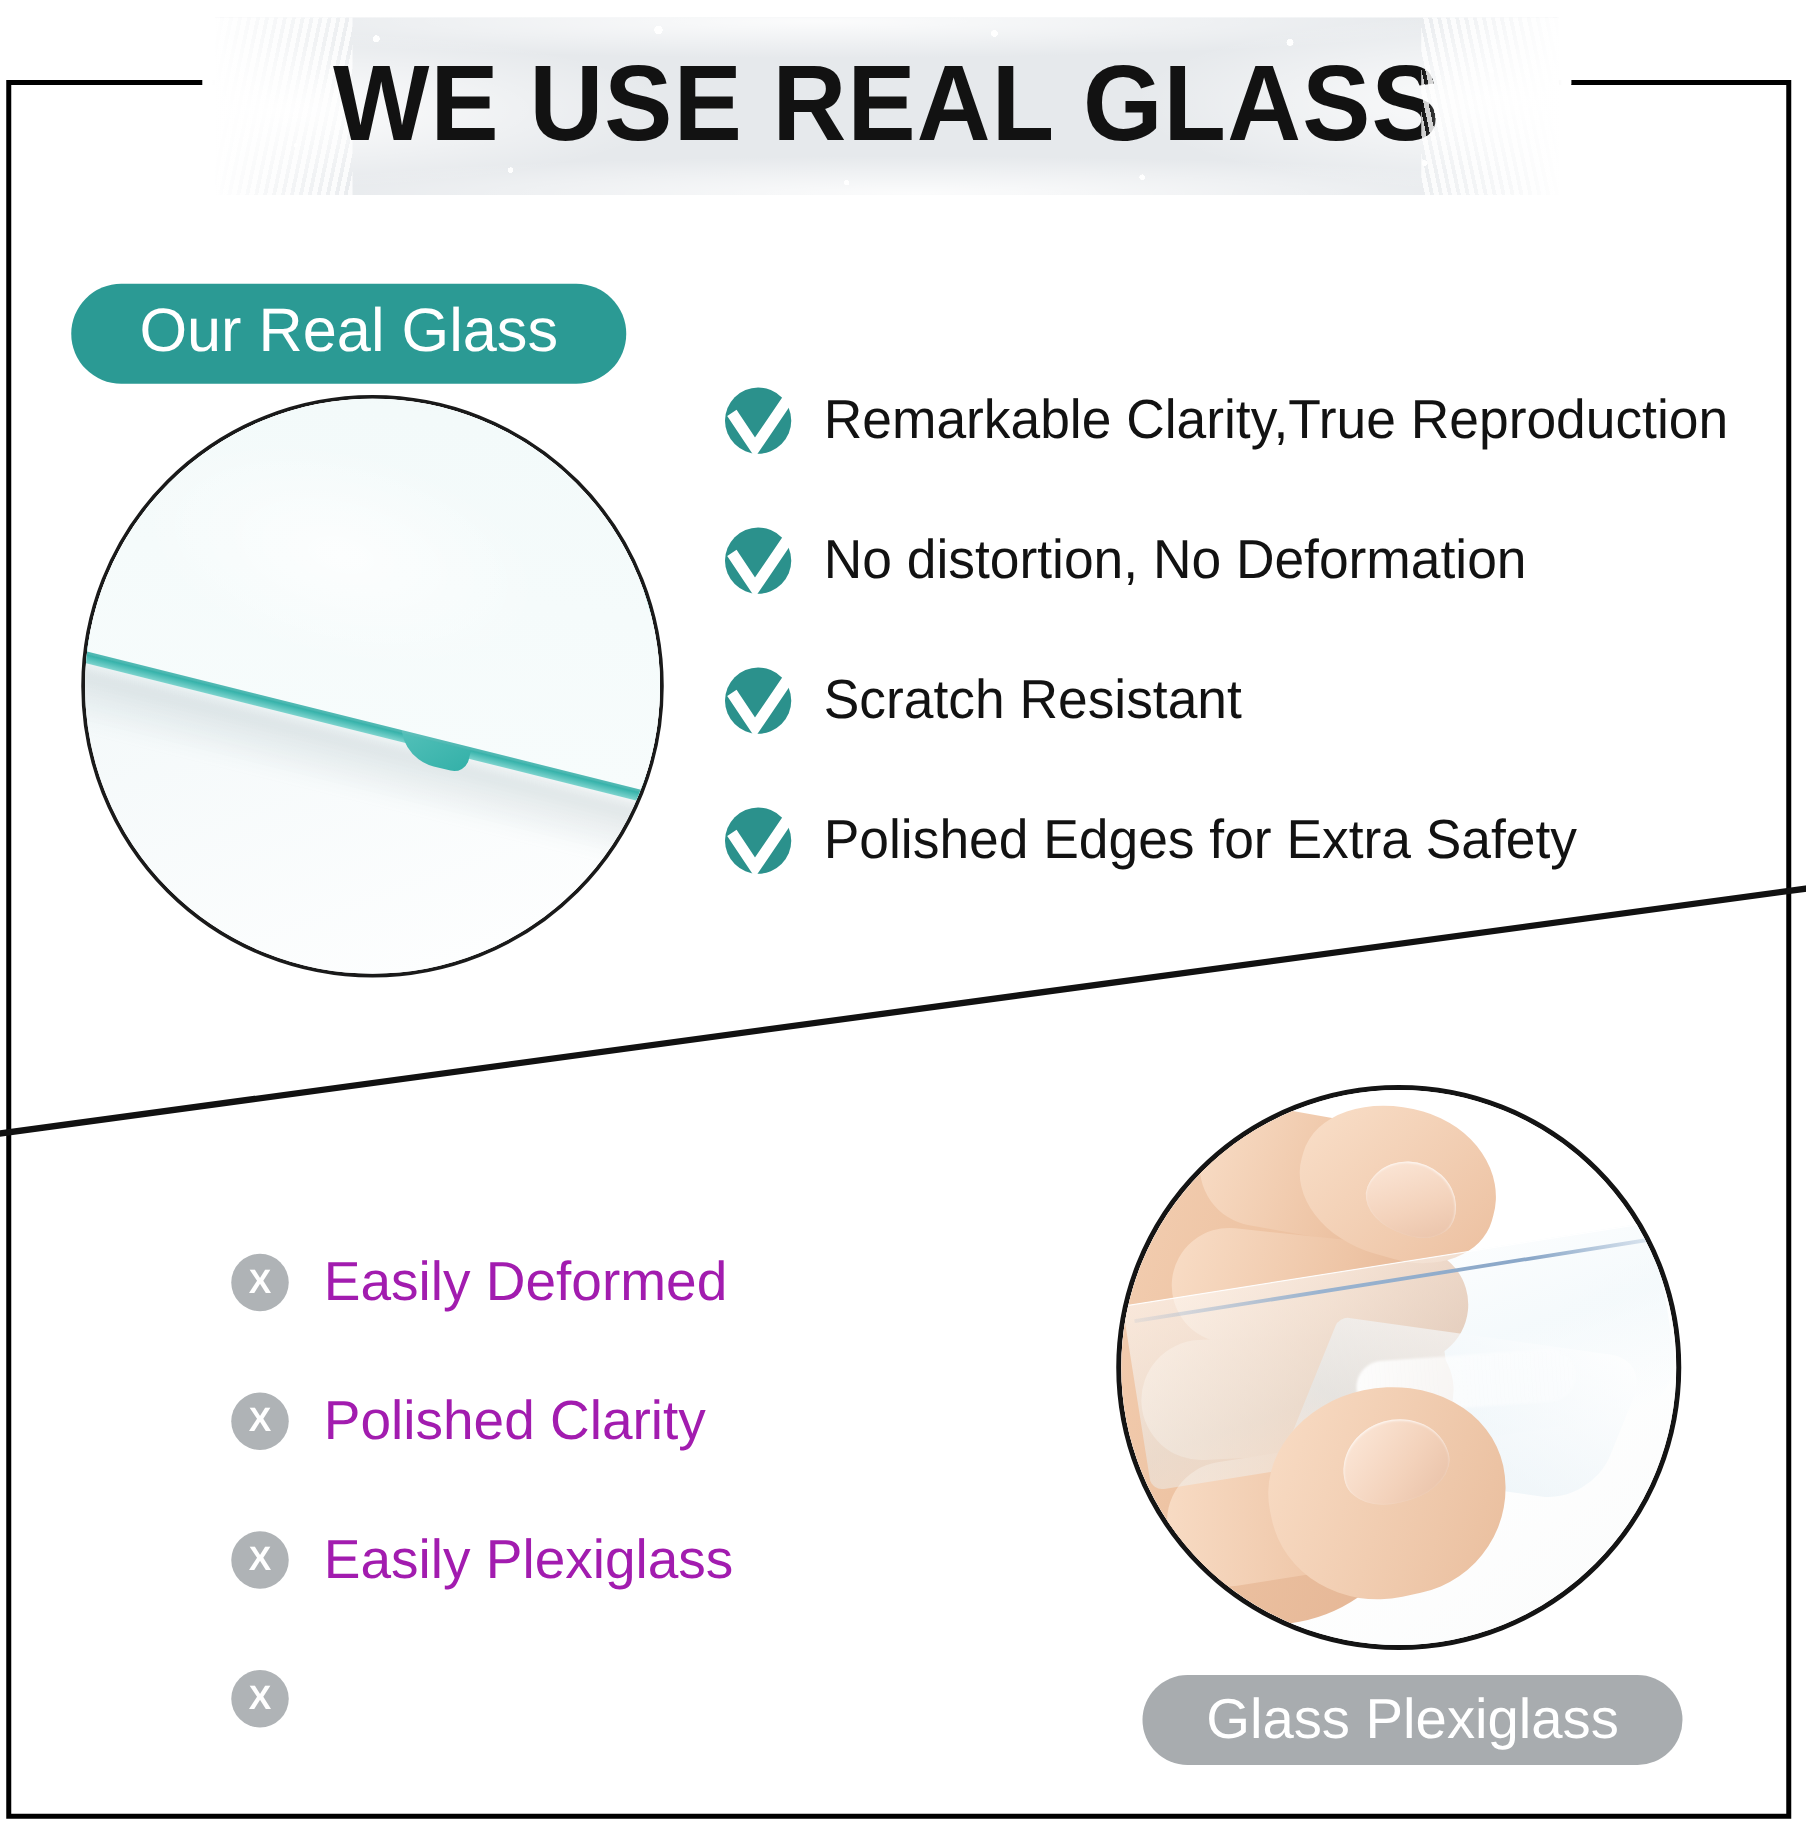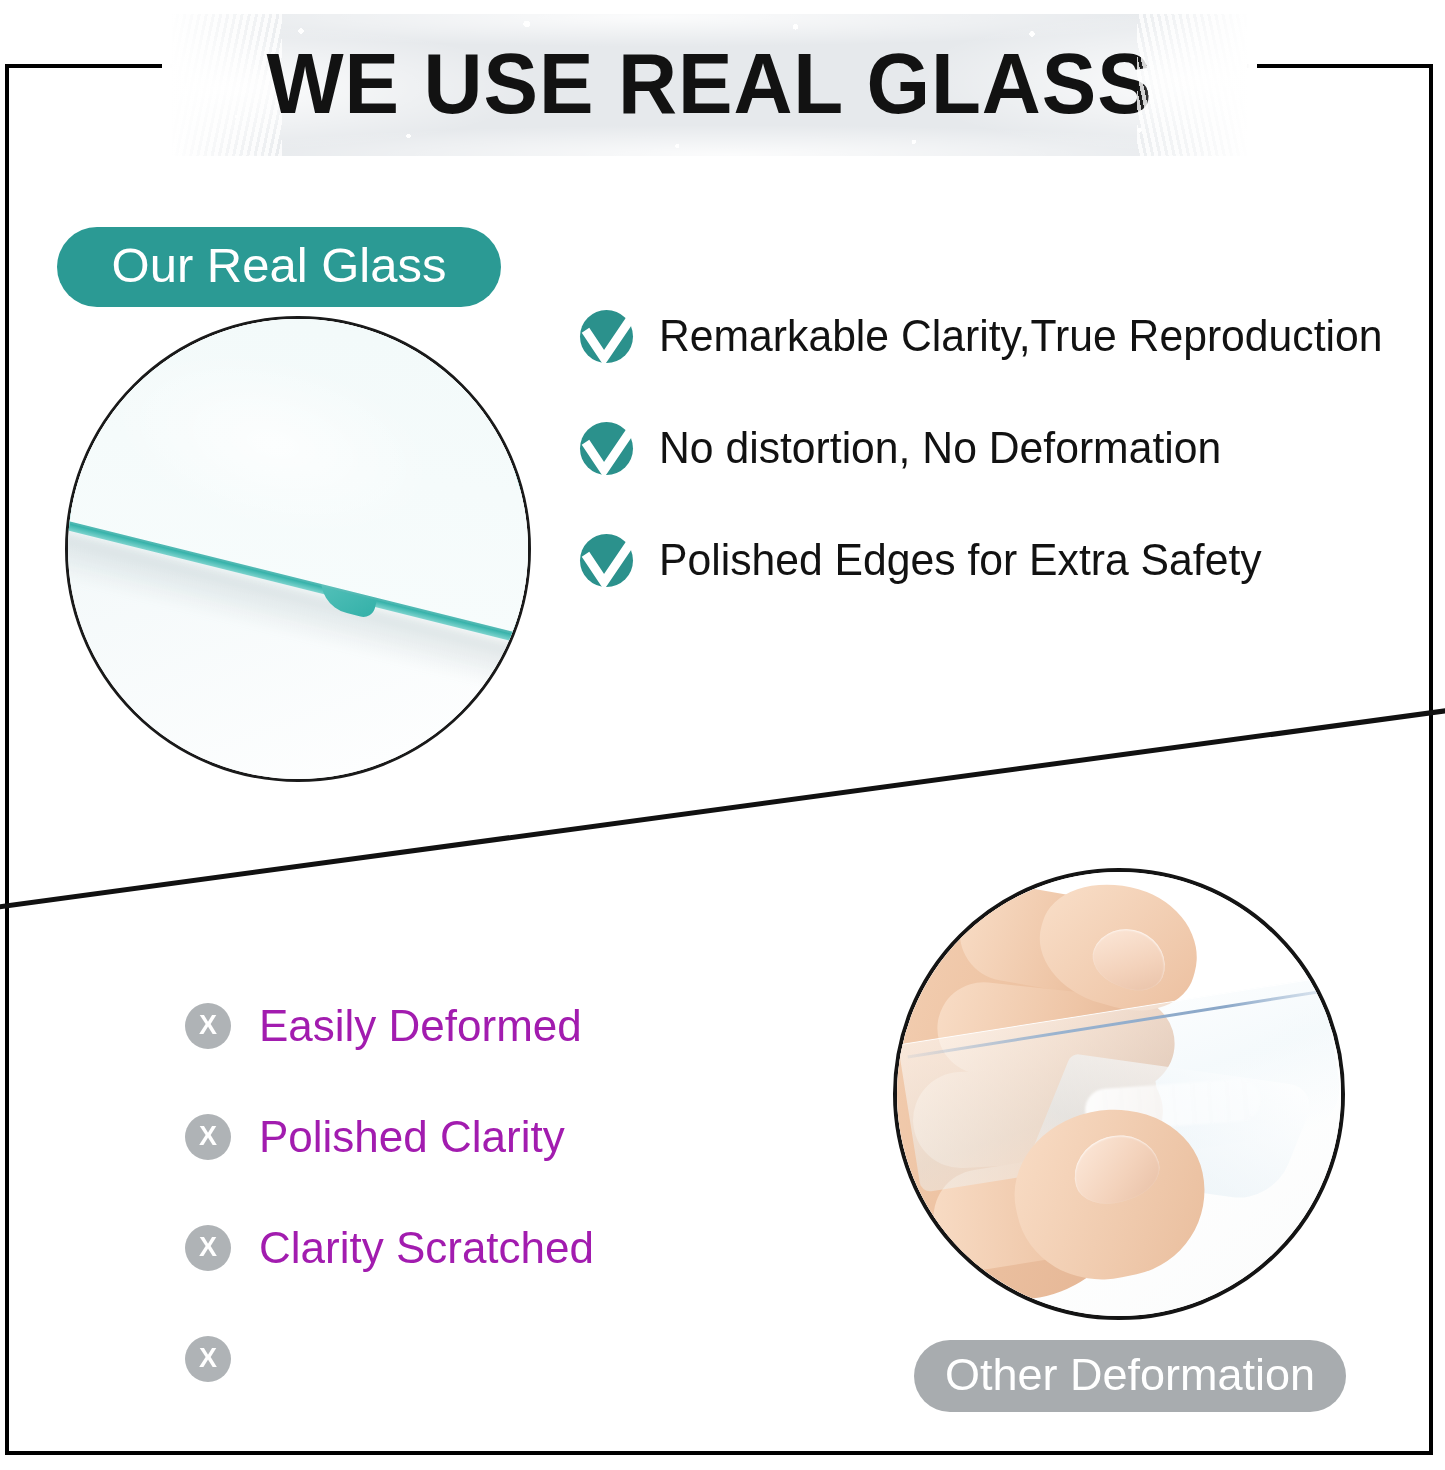--- a/index.html
+++ b/index.html
@@ -430,20 +430,28 @@
 
     <div class="row-pro">
       <span class="ico-check">
         <svg width="72" height="74" viewBox="0 0 72 74">
           <path d="M12 34 L28 58 L66 2" fill="none" stroke="#ffffff" stroke-width="9" stroke-linecap="square" stroke-linejoin="miter"></path>
         </svg>
       </span>
       <span class="txt-pro">No distortion, No Deformation</span>
     </div>
 
+    <div class="row-pro">
+      <span class="ico-check">
+        <svg width="72" height="74" viewBox="0 0 72 74">
+          <path d="M12 34 L28 58 L66 2" fill="none" stroke="#ffffff" stroke-width="9" stroke-linecap="square" stroke-linejoin="miter"></path>
+        </svg>
+      </span>
+      <span class="txt-pro">Scratch Resistant</span>
+    </div>
 
     <div class="row-pro">
       <span class="ico-check">
         <svg width="72" height="74" viewBox="0 0 72 74">
           <path d="M12 34 L28 58 L66 2" fill="none" stroke="#ffffff" stroke-width="9" stroke-linecap="square" stroke-linejoin="miter"></path>
         </svg>
       </span>
       <span class="txt-pro">Polished Edges for Extra Safety</span>
     </div>
 
@@ -456,21 +464,21 @@
       <span class="txt-con">Easily Deformed</span>
     </div>
 
     <div class="row-con">
       <span class="ico-x">X</span>
       <span class="txt-con">Polished Clarity</span>
     </div>
 
     <div class="row-con">
       <span class="ico-x">X</span>
-      <span class="txt-con">Clarity Scratched</span>
+      <span class="txt-con">Easily Plexiglass</span>
     </div>
 
     <div class="row-con">
       <span class="ico-x">X</span>
     </div>
 
   </div>
 
   <div class="photo-plexi">
     <div class="plexi-bg"></div>
@@ -482,15 +490,15 @@
     <div class="thumb-top"></div>
     <div class="nail nail-top"></div>
     <div class="plexi-sheet"></div>
     <div class="plexi-fold"></div>
     <div class="plexi-gleam"></div>
     <div class="plexi-edge"></div>
     <div class="thumb-bot"></div>
     <div class="nail nail-bot"></div>
   </div>
 
-  <div class="pill pill-plexi">Other Deformation</div>
+  <div class="pill pill-plexi">Glass Plexiglass</div>
 
 </div>
 
 </body></html>

